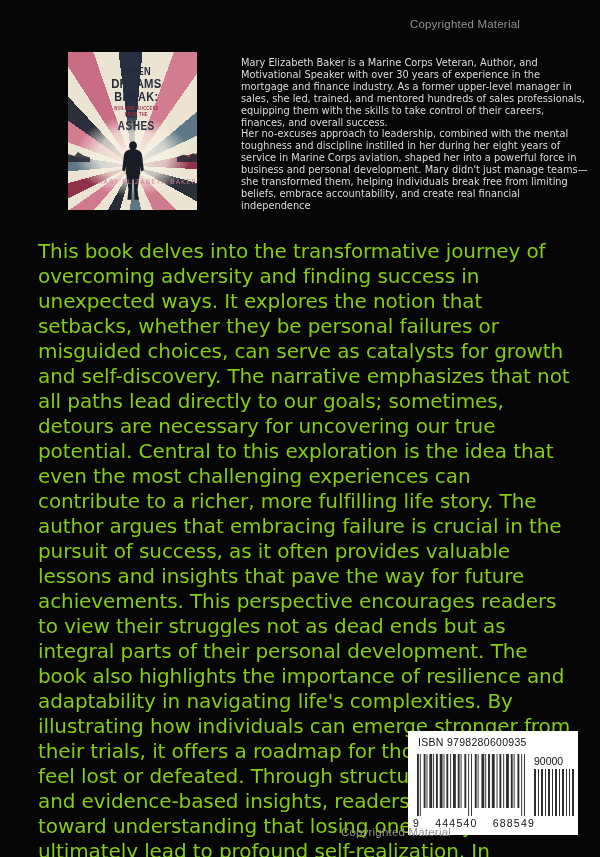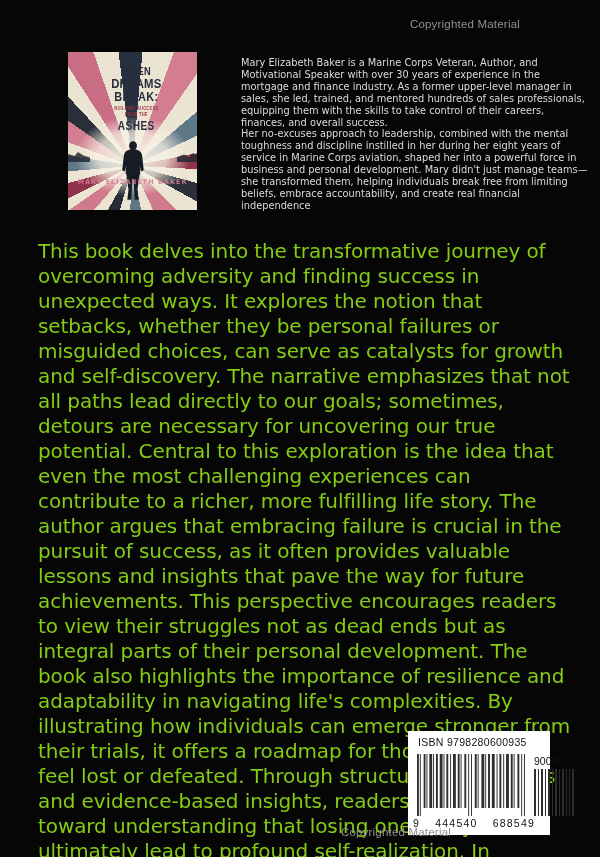--- a/index.html
+++ b/index.html
@@ -34,43 +34,43 @@
     padding-left:22px;
   }
   .cover-title{position:absolute;left:6%;width:92%;top:14px;text-align:center;
     transform:scaleX(.84);transform-origin:55% 0;color:#262c3a;font-weight:bold;
     font-family:"Liberation Sans",sans-serif;}
   .ct-l1{font-size:11px;line-height:11px;letter-spacing:.3px;}
   .ct-l2{font-size:13.5px;line-height:13px;letter-spacing:.2px;}
   .ct-l3{font-size:13px;line-height:13px;letter-spacing:.3px;}
   .ct-sub{font-size:4.8px;line-height:6px;color:#9c3348;font-weight:bold;margin-top:3px;letter-spacing:.3px;}
   .ct-ashes{font-size:12px;line-height:12px;color:#2b3140;margin-top:2px;letter-spacing:.5px;}
-  .cover-author{position:absolute;left:0;width:100%;bottom:24px;text-align:center;
-    font-size:6.5px;letter-spacing:1px;color:rgba(210,125,144,.9);font-weight:bold;}
+  .cover-author{position:absolute;left:0;width:100%;bottom:24px;text-align:right;
+    font-size:6.5px;letter-spacing:1px;color:rgba(210,125,144,.9);font-weight:normal;}
   .skyline{position:absolute;bottom:48px;height:10px;background:#232834;opacity:.85;}
   .skyline.l{left:0;width:22px;clip-path:polygon(0 100%,0 20%,30% 40%,45% 0,70% 35%,100% 55%,100% 100%);}
   .skyline.r{right:0;width:20px;clip-path:polygon(0 100%,0 50%,35% 25%,60% 55%,80% 10%,100% 30%,100% 100%);}
   .figure{position:absolute;left:50%;bottom:8px;transform:translateX(-50%);}
 
   
   .bio{
     position:absolute;left:217px;top:57px;width:348px;color:#dcdcdc;
     font-size:9.8px;line-height:11.9px;letter-spacing:0;margin-left:24px;
   }
   .bio p{margin:0;}
 
   
   .description{
     position:absolute;left:38px;top:239px;width:537px;color:#84cc16;
     font-size:20px;line-height:25px;letter-spacing:-.1px;
   }
 
   
   .barcode-box{
-    position:absolute;left:408px;top:731px;width:142px;height:104px;
+    position:absolute;left:408px;top:731px;width:170px;height:104px;
     background:#fff;color:#111;
   }
   .isbn-label{position:absolute;left:10px;top:5px;font-size:10.5px;letter-spacing:.3px;
     font-family:"Liberation Sans",sans-serif;color:#111;}
   .bc-main{position:absolute;left:9px;top:23px;width:108px;height:62px;}
   .bc-addon{position:absolute;left:126px;top:38px;width:40px;height:47px;}
   .addon-num{position:absolute;left:126px;top:24px;width:40px;text-align:left;
     font-size:10.5px;font-family:"Liberation Sans",sans-serif;color:#111;}
   .bc-digits{position:absolute;left:2px;top:86px;width:124px;display:flex;
     justify-content:space-between;font-size:10.5px;font-family:"Liberation Sans",sans-serif;

